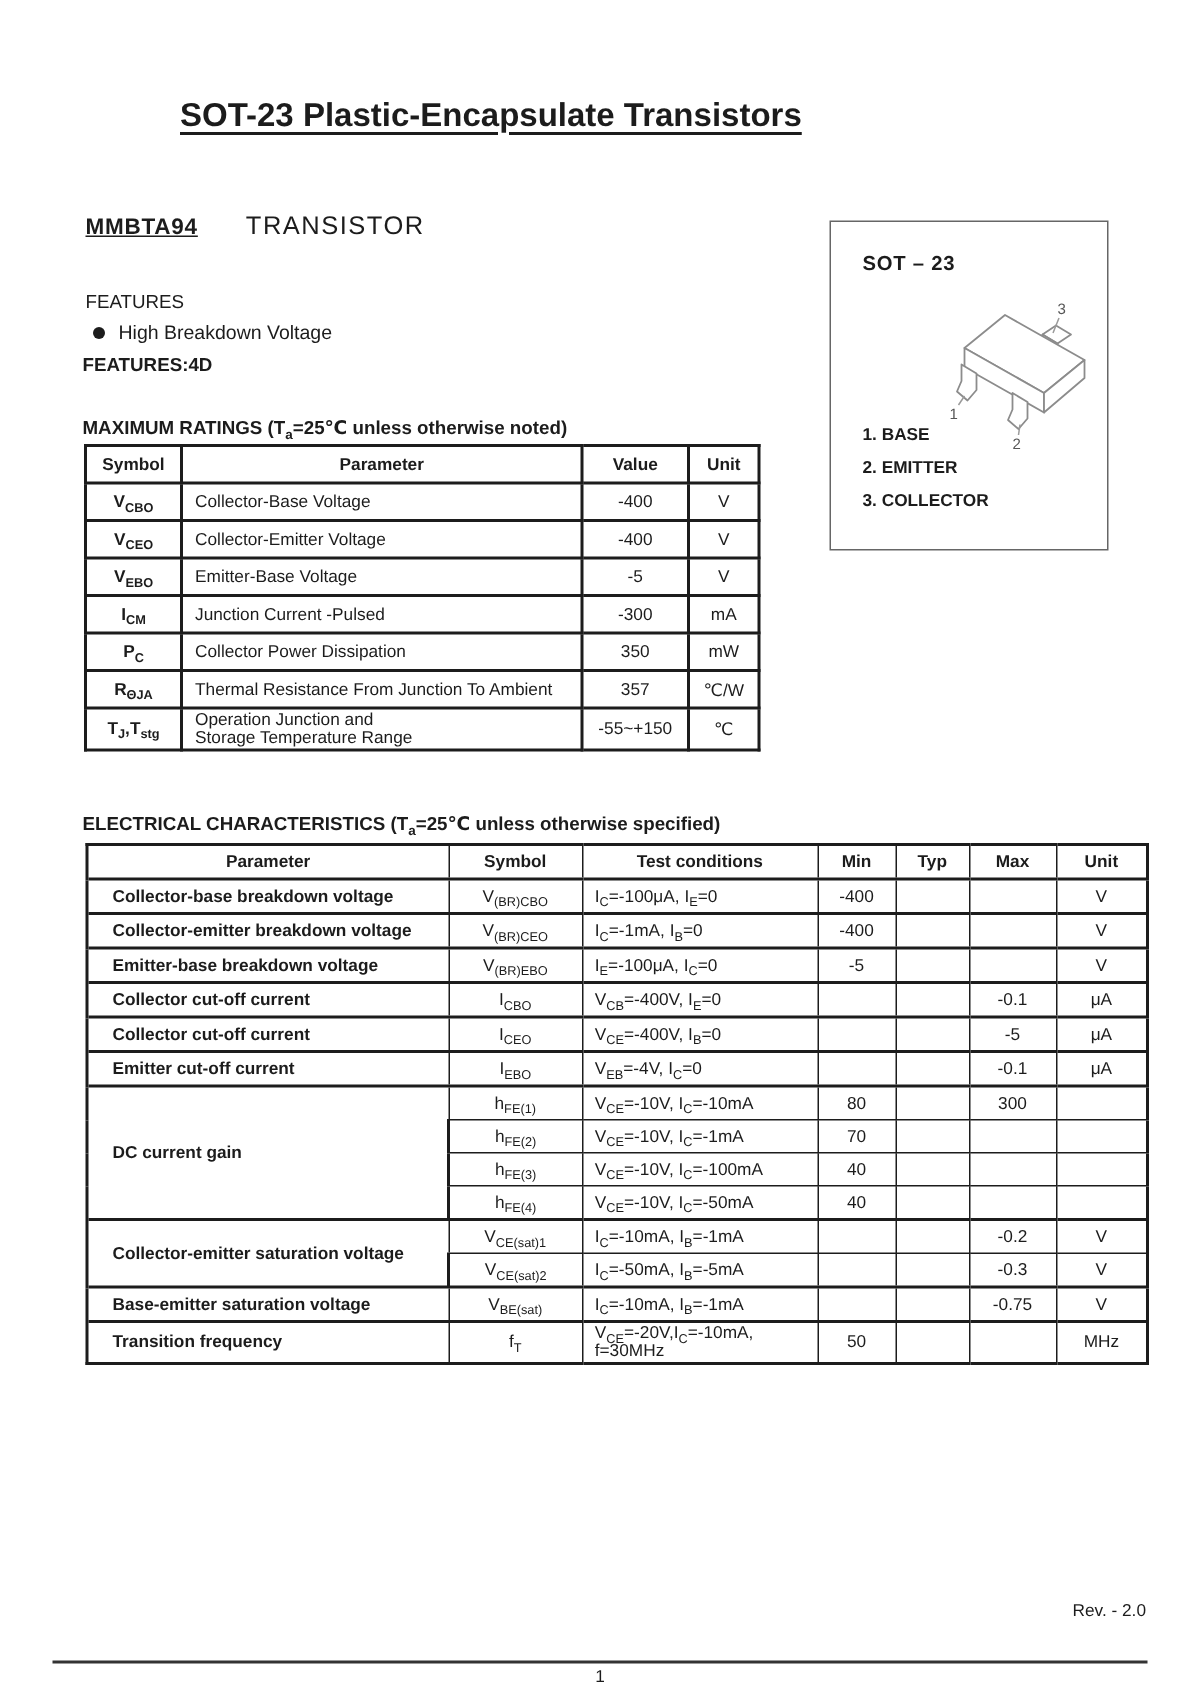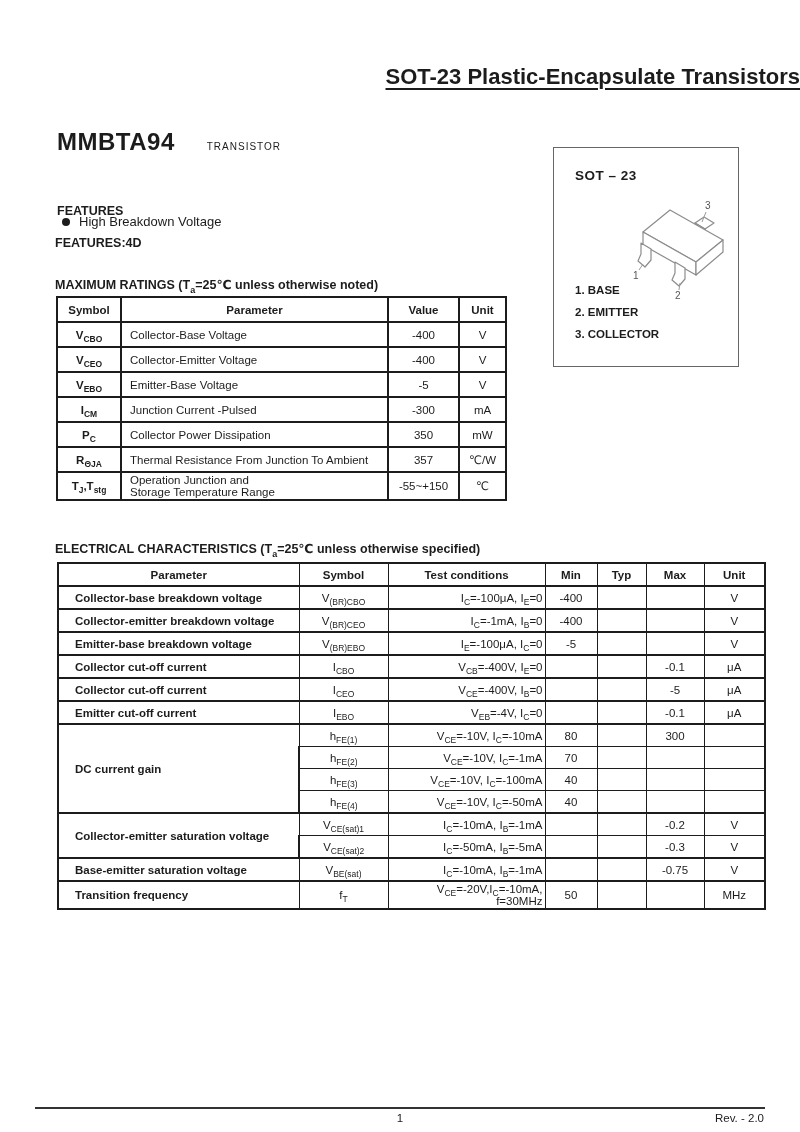--- a/index.html
+++ b/index.html
@@ -2,28 +2,28 @@
 <html><head>
 <meta charset="utf-8">
 <style>
   html,body{margin:0;padding:0;background:#ffffff;}
   .page{
     position:relative;width:800px;height:1132px;background:#fff;overflow:hidden;
     font-family:"Liberation Sans","DejaVu Sans",sans-serif;color:#1c1c1c;
   }
   
   .doc-title{
-    position:absolute;top:64px;left:120px;width:680px;text-align:right;
+    position:absolute;top:64px;left:120px;width:680px;text-align:left;
     font-size:22px;font-weight:bold;
     text-decoration:underline;text-decoration-thickness:2px;text-underline-offset:4px;
   }
   .product-line{position:absolute;top:128px;left:57px;display:flex;align-items:baseline;gap:32px;}
-  .part-number{font-size:24px;font-weight:bold;letter-spacing:.5px;}
-  .part-type{font-size:10px;letter-spacing:1px;}
-  .features-heading{position:absolute;top:204px;left:57px;font-size:12.5px;font-weight:bold;}
+  .part-number{font-size:15px;font-weight:bold;letter-spacing:.5px;text-decoration:underline;}
+  .part-type{font-size:17px;letter-spacing:1px;margin-top:13px;}
+  .features-heading{position:absolute;top:194px;left:57px;font-size:12.5px;font-weight:normal;}
   .feature-item{position:absolute;top:214px;left:62px;font-size:13px;display:flex;align-items:center;gap:9px;text-align:right;}
   .bullet{width:8px;height:8px;border-radius:50%;background:#1c1c1c;flex:0 0 auto;}
   .marking{position:absolute;top:236px;left:55px;font-size:12.5px;font-weight:bold;}
   
   .sec-heading{position:absolute;font-size:12.5px;font-weight:bold;}
   .sec-heading sub{font-size:9px;}
   
   table{border-collapse:collapse;table-layout:fixed;font-size:11.5px;color:#1c1c1c;}
   td,th{overflow:hidden;}
   sub{font-size:8.5px;line-height:0;}
@@ -33,30 +33,30 @@
   .ratings td.c-param{text-align:left;padding-left:8px;}
   .ratings td.c-symbol{font-weight:bold;}
   .elec{position:absolute;top:562px;left:57px;width:707px;}
   .elec th,.elec td{border:1px solid #1c1c1c;height:19px;text-align:center;padding:1px 2px;}
   .elec th{font-weight:bold;border-top:2px solid #1c1c1c;}
   .elec th:first-child,.elec td:first-child{border-left:2px solid #1c1c1c;}
   .elec th:last-child,.elec td:last-child{border-right:2px solid #1c1c1c;}
   .elec tr.gs>td{border-top:2px solid #1c1c1c;}
   .elec tr:last-child>td{border-bottom:2px solid #1c1c1c;}
   .elec td.c-param{text-align:left;padding-left:16px;font-weight:bold;}
-  .elec td.c-cond{text-align:right;padding-left:8px;margin-top:44px;}
+  .elec td.c-cond{text-align:left;padding-left:8px;margin-top:44px;}
   
   .pkg-box{position:absolute;top:147px;left:553px;width:184px;height:218px;border:1.5px solid #666;}
   .pkg-title{position:absolute;top:20px;left:21px;font-size:13.5px;font-weight:bold;letter-spacing:.5px;}
   .pkg-svg{position:absolute;top:50px;left:56px;}
   .pin-list{position:absolute;left:21px;top:131px;font-size:11.5px;font-weight:bold;line-height:22px;}
   
   .footer-rule{position:absolute;top:1107px;left:35px;width:730px;border-top:2px solid #333;}
   .footer-page{position:absolute;top:1112px;left:0;width:800px;text-align:center;font-size:11.5px;}
-  .footer-rev{position:absolute;top:1112px;right:36px;font-size:11.5px;margin-left:34px;}
+  .footer-rev{position:absolute;top:1068px;right:36px;font-size:11.5px;margin-left:34px;}
 </style>
 </head>
 <body>
 
 <div class="page">
 
   <div class="doc-title">SOT-23 Plastic-Encapsulate Transistors</div>
 
   <div class="product-line">
     <span class="part-number">MMBTA94</span>

